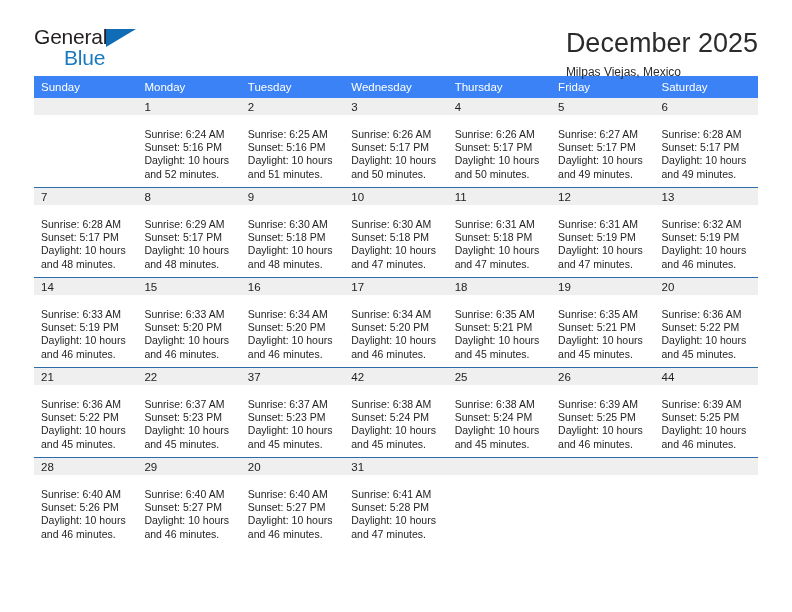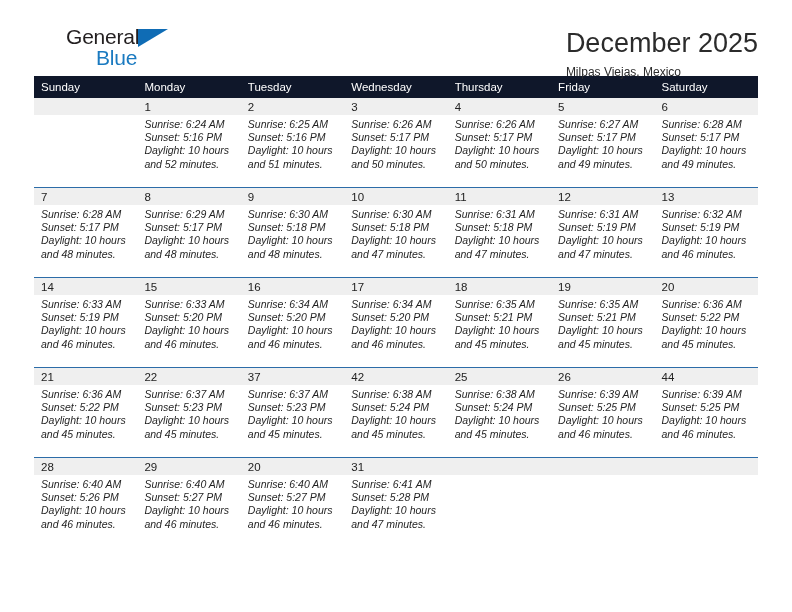--- a/index.html
+++ b/index.html
@@ -30,21 +30,20 @@
     height: 76px;
     padding-top: 26px;
     box-sizing: border-box;
   }
   .logo {
     position: relative;
     width: 120px;
     height: 48px;
     line-height: 1;
     user-select: none;
-    margin-left: 32px;
   }
   .logo-general {
     position: absolute;
     left: 0;
     top: 0;
     font-size: 21px;
     color: #231f20;
     letter-spacing: -0.2px;
   }
   .logo-tri {
@@ -83,21 +82,21 @@
 
   
   .calendar {
     width: 724px;
     border-collapse: collapse;
     table-layout: fixed;
   }
   .calendar col { width: 103.43px; }
 
   .dow-row th {
-    background: #0f172a;
+    background: #3b82f6;
     color: #ffffff;
     font-weight: normal;
     font-size: 11.5px;
     text-align: left;
     padding: 5px 0 5px 7px;
     height: 20px;
     box-sizing: border-box;
     border: none;
   }
 
@@ -116,25 +115,24 @@
     font-size: 11.5px;
     color: #222222;
     padding: 3px 0 3px 7px;
     height: 17px;
     box-sizing: border-box;
     line-height: 12px;
   }
   .daynum.empty { color: transparent; }
 
   .info {
-    padding: 3px 6px 0 7px;
+    padding: 13px 6px 0 7px;
     font-size: 10.5px;
     line-height: 13.2px;
     color: #1f1f1f;
-    font-style: italic;
   }
   .info div { white-space: nowrap; }
   .info .daylight { white-space: normal; }
 </style>
 </head>
 <body>
 
 <div class="page">
 
   <div class="top">

